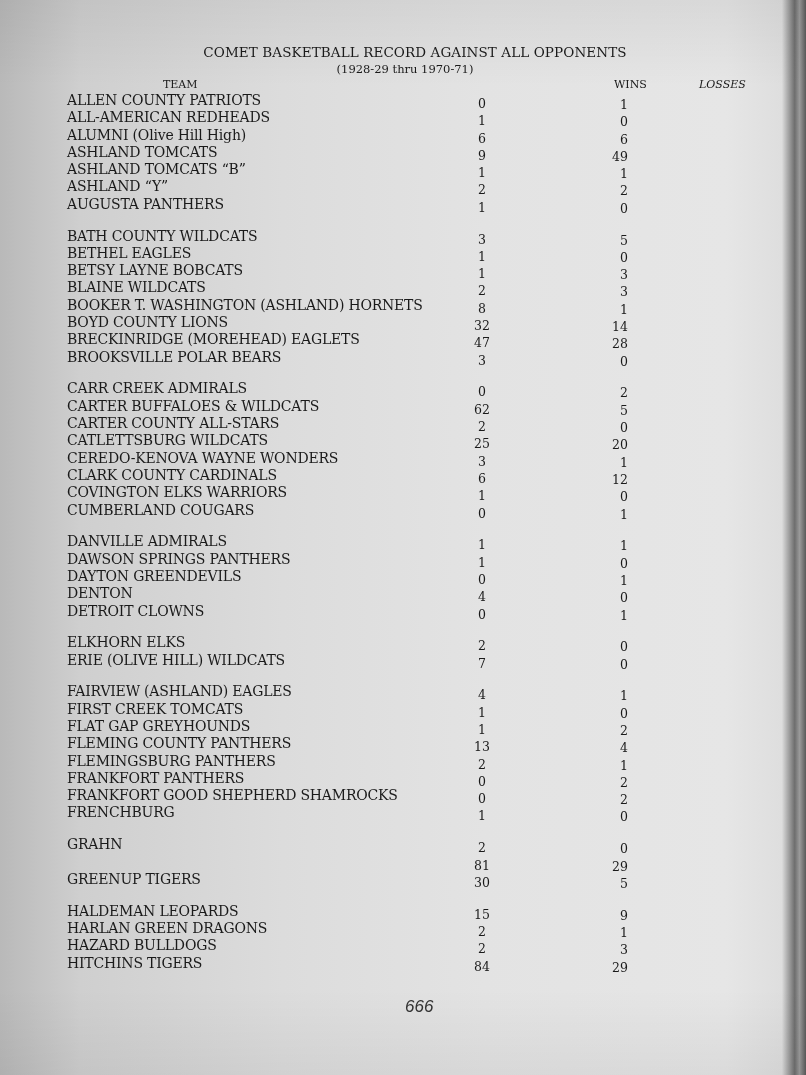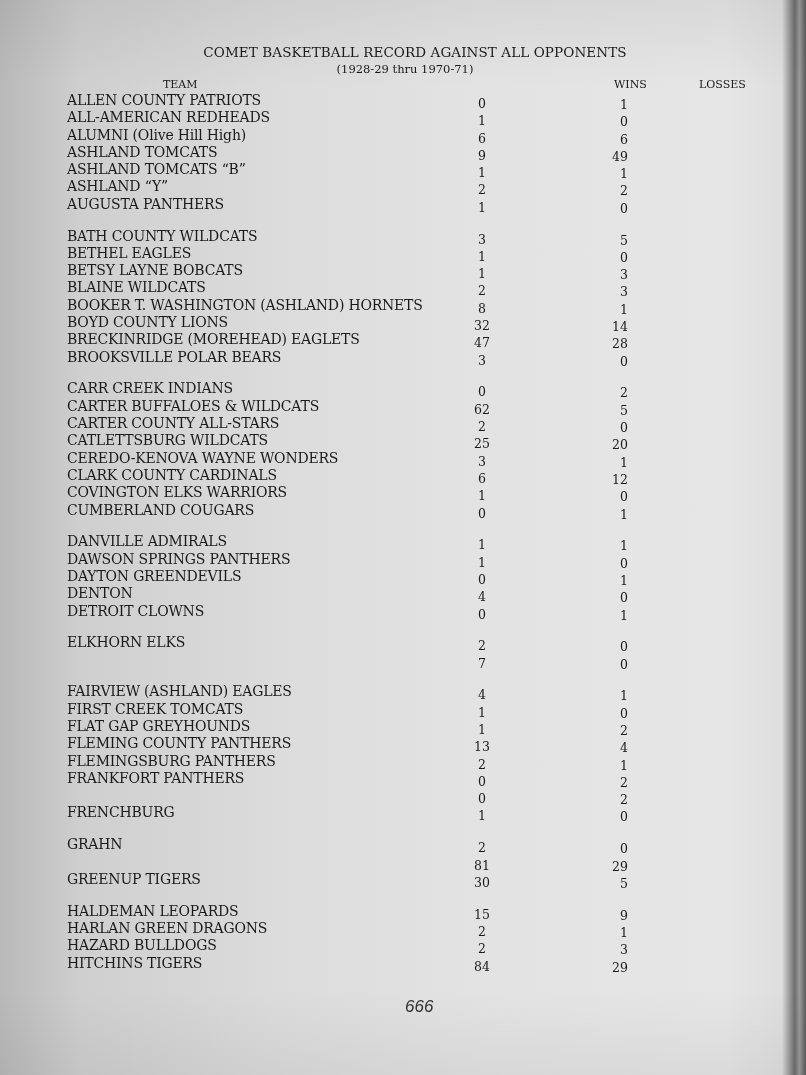--- a/index.html
+++ b/index.html
@@ -17,21 +17,21 @@
       position: absolute; top: 44px; left: 0; width: 830px; text-align: center;
       font-size: 13.5px; letter-spacing: 0.1px;
     }
     .subtitle {
       position: absolute; top: 62px; left: 0; width: 810px; text-align: center;
       font-size: 11.5px;
     }
     .hdr { position: absolute; top: 78px; font-size: 11px; }
     .hdr-team { left: 163px; }
     .hdr-wins { left: 614px; }
-    .hdr-losses { left: 699px; }
+    .hdr-losses { left: 699px; font-style: italic; }
     .table { position: absolute; top: 92px; left: 0; width: 672px; }
     .group { margin-bottom: 14.5px; }
     .row { position: relative; height: 17.3px; font-size: 14px; line-height: 17px; }
     .row .team { position: absolute; left: 67px; white-space: nowrap; letter-spacing: -0.2px; }
     .row .wins { position: absolute; right: 170px; width: 40px; text-align: center; font-size: 12.5px; top: 3px; }
     .row .losses { position: absolute; right: 44px; width: 30px; text-align: right; font-size: 12.5px; top: 4px; }
     .page-number {
       position: absolute; top: 997px; left: 405px; font-size: 17px; font-style: italic;
       font-family: "Liberation Sans", sans-serif; color: #333;
     }
@@ -123,21 +123,21 @@
         <span class="losses">28</span>
       </div>
       <div class="row">
         <span class="team">BROOKSVILLE POLAR BEARS</span>
         <span class="wins">3</span>
         <span class="losses">0</span>
       </div>
     </div>
     <div class="group">
       <div class="row">
-        <span class="team">CARR CREEK INDIANS</span>
+        <span class="team">CARR CREEK ADMIRALS</span>
         <span class="wins">0</span>
         <span class="losses">2</span>
       </div>
       <div class="row">
         <span class="team">CARTER BUFFALOES &amp; WILDCATS</span>
         <span class="wins">62</span>
         <span class="losses">5</span>
       </div>
       <div class="row">
         <span class="team">CARTER COUNTY ALL-STARS</span>
@@ -197,20 +197,21 @@
         <span class="losses">1</span>
       </div>
     </div>
     <div class="group">
       <div class="row">
         <span class="team">ELKHORN ELKS</span>
         <span class="wins">2</span>
         <span class="losses">0</span>
       </div>
       <div class="row">
+        <span class="team">ERIE (OLIVE HILL) WILDCATS</span>
         <span class="wins">7</span>
         <span class="losses">0</span>
       </div>
     </div>
     <div class="group">
       <div class="row">
         <span class="team">FAIRVIEW (ASHLAND) EAGLES</span>
         <span class="wins">4</span>
         <span class="losses">1</span>
       </div>
@@ -233,20 +234,21 @@
         <span class="team">FLEMINGSBURG PANTHERS</span>
         <span class="wins">2</span>
         <span class="losses">1</span>
       </div>
       <div class="row">
         <span class="team">FRANKFORT PANTHERS</span>
         <span class="wins">0</span>
         <span class="losses">2</span>
       </div>
       <div class="row">
+        <span class="team">FRANKFORT GOOD SHEPHERD SHAMROCKS</span>
         <span class="wins">0</span>
         <span class="losses">2</span>
       </div>
       <div class="row">
         <span class="team">FRENCHBURG</span>
         <span class="wins">1</span>
         <span class="losses">0</span>
       </div>
     </div>
     <div class="group">

